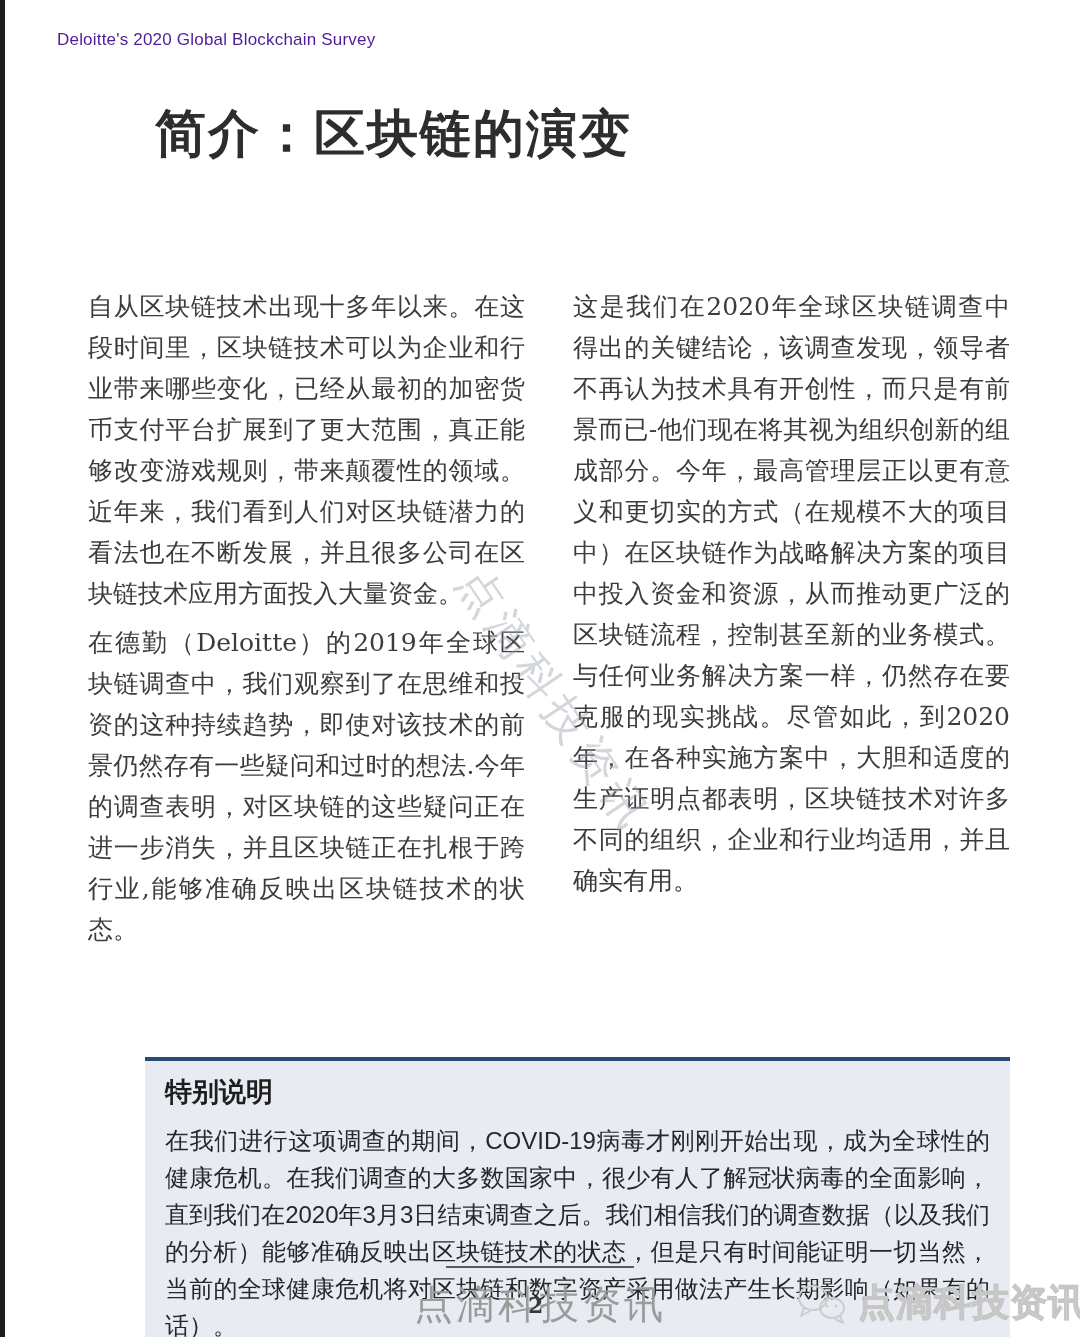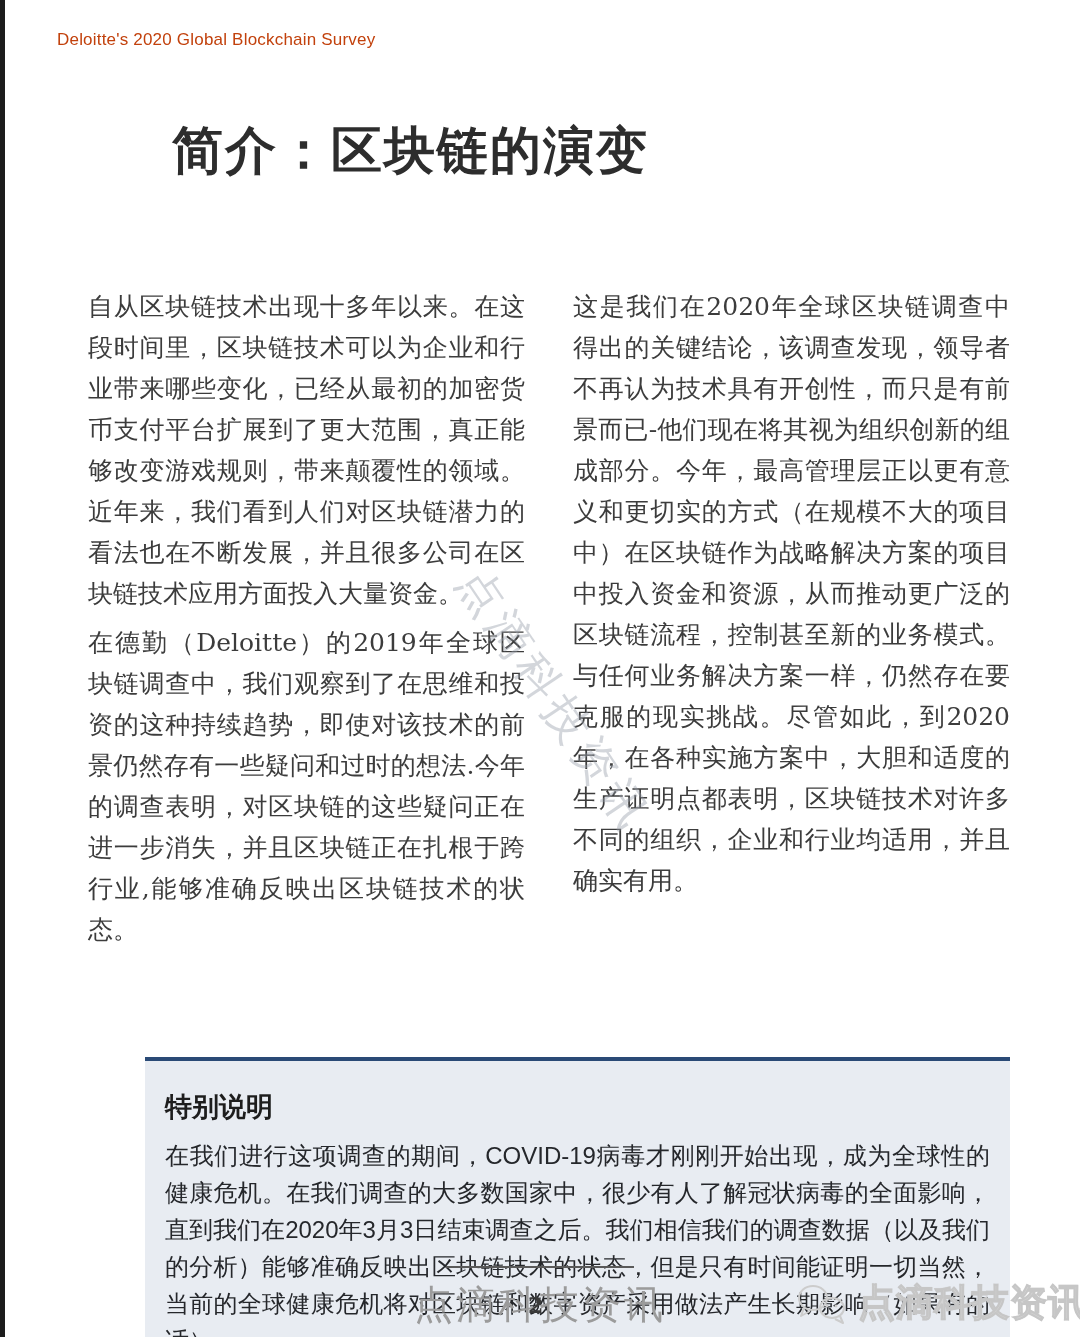--- a/index.html
+++ b/index.html
@@ -6,24 +6,24 @@
   body{
     width:1080px;height:1337px;position:relative;background:#ffffff;
     font-family:"DejaVu Serif", serif;overflow:hidden;
   }
   .edge-artifact{
     position:absolute;left:0;top:0;width:5px;height:1337px;background:#1c1c1c;
   }
   .doc-header{
     position:absolute;left:57px;top:30px;
     font-family:"Liberation Sans", sans-serif;
-    font-size:17px;color:#c2410c;letter-spacing:.2px;
+    font-size:17px;color:#4c1d95;letter-spacing:.2px;
   }
   .doc-title{
-    position:absolute;left:155px;top:100px;margin:17px;
+    position:absolute;left:155px;top:100px;margin:0;
     font-family:"DejaVu Serif", serif;font-weight:700;
     font-size:51px;color:#2d2d2d;letter-spacing:2px;
   }
   .columns{
     position:absolute;left:88px;top:286px;width:922px;
     display:flex;gap:48px;
   }
   .col{width:437px;}
   .col p{
     margin:0 0 8px 0;
@@ -37,21 +37,21 @@
     white-space:nowrap;pointer-events:none;text-align:center;
   }
   .note-box{
     position:absolute;left:145px;top:1057px;width:825px;
     background:var(--note-bg,#e8ecf2);
     border-top:4px solid var(--note-border,#2a4a76);
     padding:10px 20px 16px 20px;
     font-family:"Liberation Sans", sans-serif;
   }
   .note-title{
-    margin:18px 0 12px 0;font-size:27px;font-weight:700;color:#1d1d1d;
+    margin:3px 0 12px 0;font-size:27px;font-weight:700;color:#1d1d1d;
     font-family:"Liberation Sans", sans-serif;
   }
   .note-body{
     margin:0;font-size:24px;line-height:37px;color:#25272b;
     text-align:justify;text-justify:inter-character;
   }
   .footer-rule{
     position:absolute;left:446px;top:1266px;width:188px;height:2px;
     background:#5a5a5a;
   }

